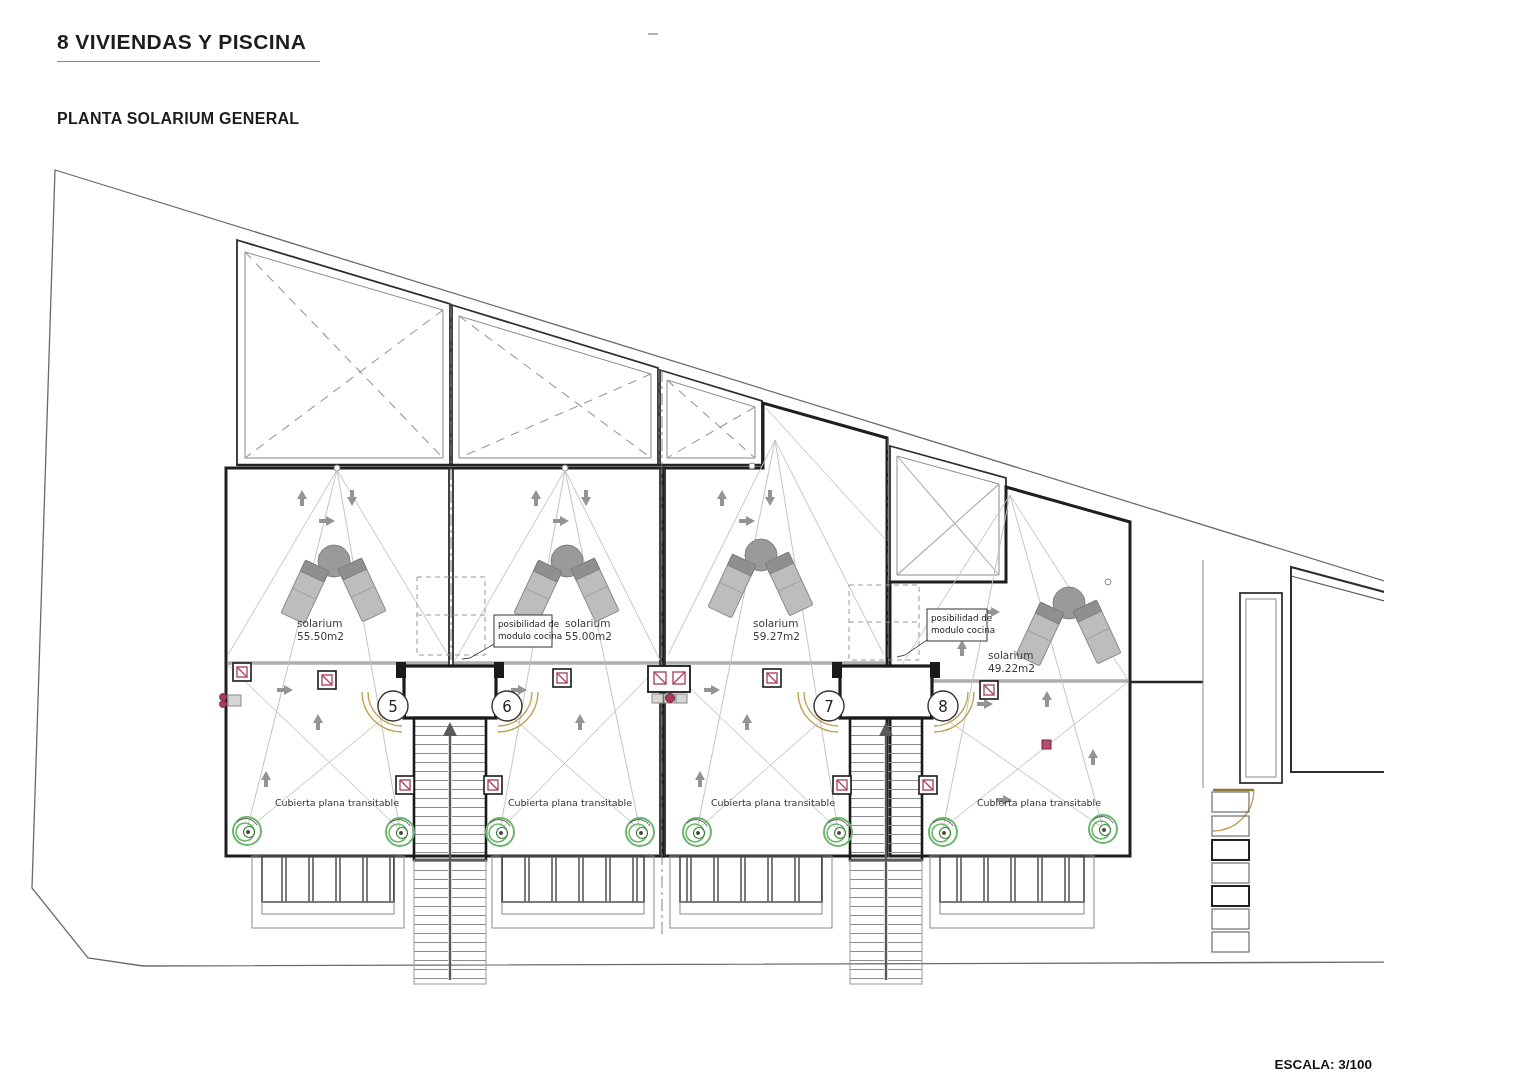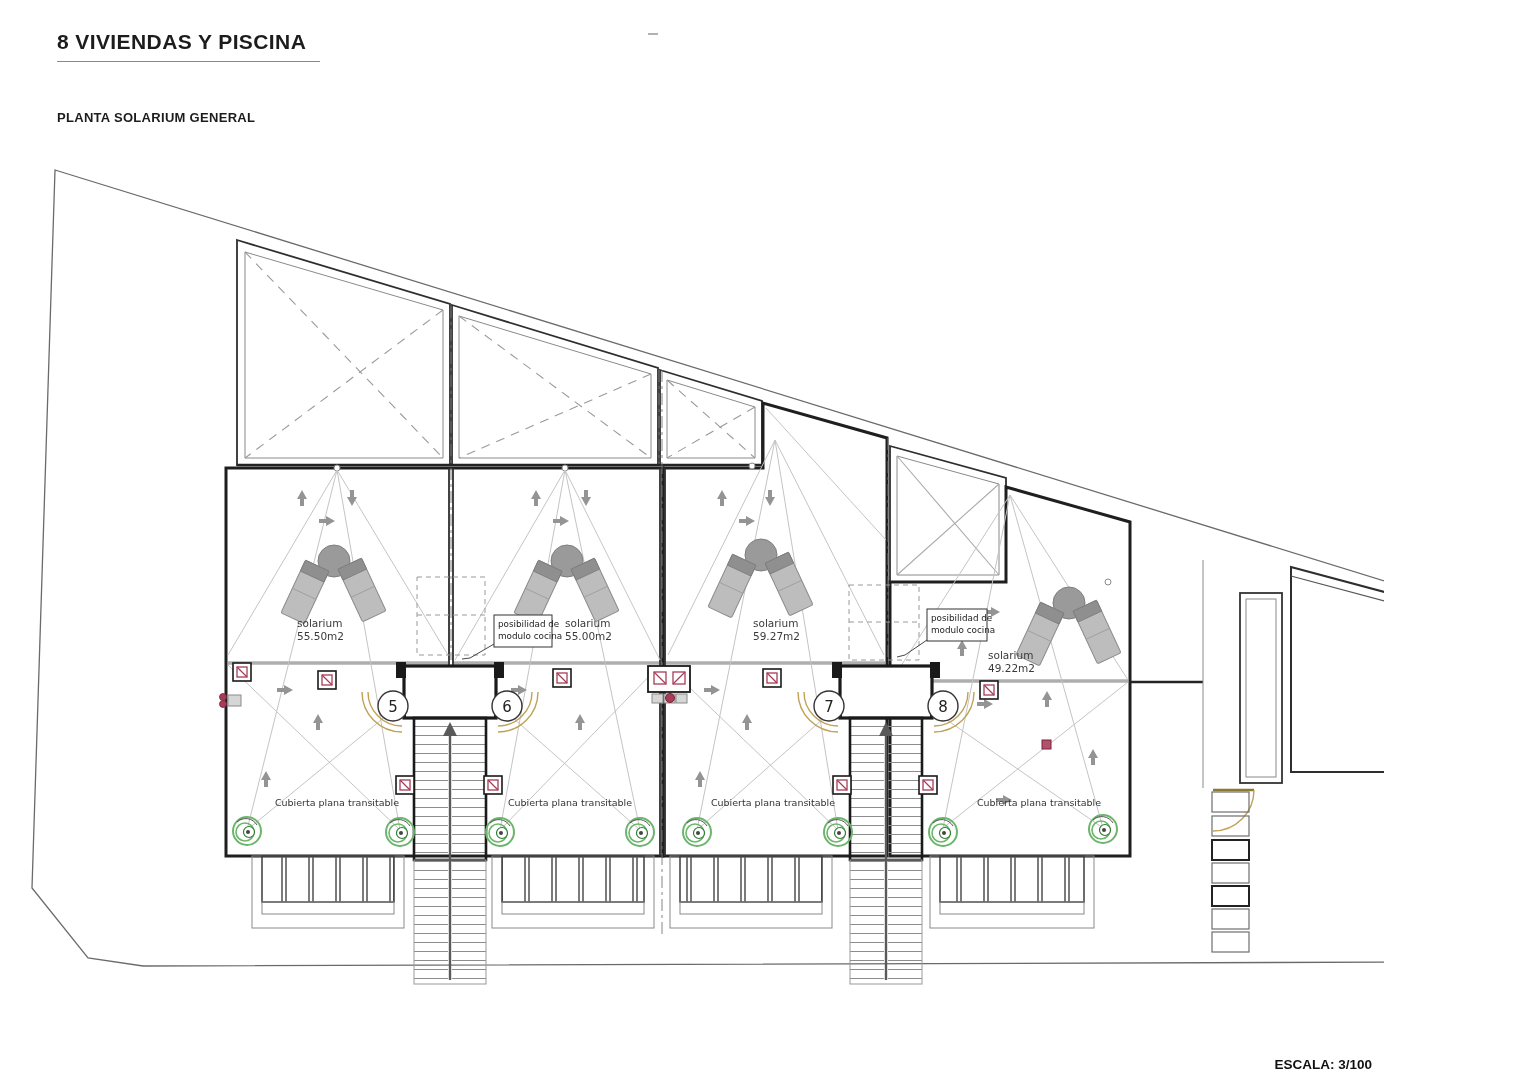--- a/index.html
+++ b/index.html
@@ -1,20 +1,20 @@
 <!DOCTYPE html>
 <html><head>
 <meta charset="utf-8">
 <style>
   html,body{margin:0;padding:0;background:#fff;}
   #page{position:relative;width:1384px;height:1080px;background:#ffffff;overflow:hidden;
         font-family:"Liberation Sans", sans-serif;}
   #title{position:absolute;left:57px;top:30px;font-size:21px;font-weight:700;color:#1c1c1c;
          letter-spacing:.4px;border-bottom:1.6px solid #8a8a8a;padding-bottom:7px;padding-right:14px;}
-  #subtitle{position:absolute;left:57px;top:110px;font-size:13px;font-weight:700;color:#1c1c1c;letter-spacing:.3px;}
+  #subtitle{position:absolute;left:57px;top:110px;font-size:16px;font-weight:700;color:#1c1c1c;letter-spacing:.3px;}
   #scale{position:absolute;right:12px;bottom:8px;font-size:13.5px;font-weight:700;color:#111;}
   svg{position:absolute;left:0;top:0;}
   .w3{stroke:#1f1f1f;stroke-width:3;fill:none}
   .w25{stroke:#242424;stroke-width:2.4;fill:none}
   .w2{stroke:#2e2e2e;stroke-width:1.8;fill:none}
   .w1{stroke:#555;stroke-width:1.2;fill:none}
   .thin{stroke:#8a8a8a;stroke-width:1;fill:none}
   .tie{stroke:#c4c4c4;stroke-width:1;fill:none}
   .dash{stroke:#9a9a9a;stroke-width:1.1;stroke-dasharray:9 7;fill:none}
   .soliddiag{stroke:#ababab;stroke-width:1.1;fill:none}

